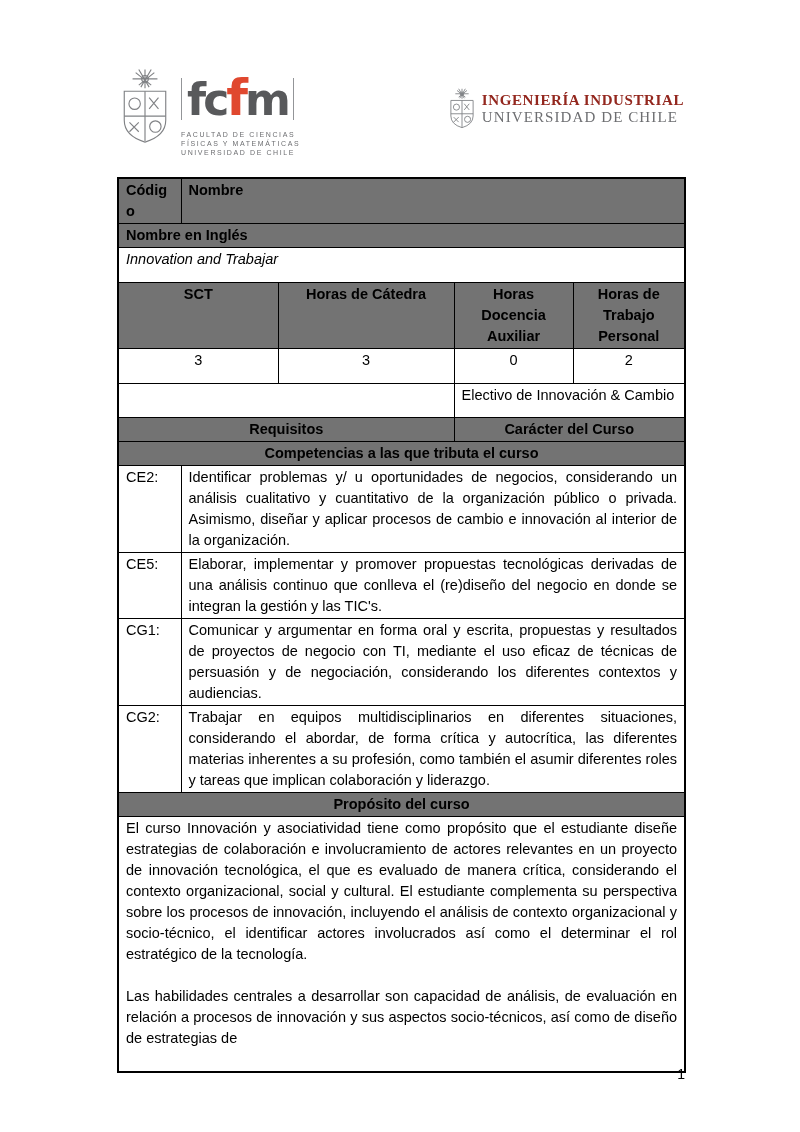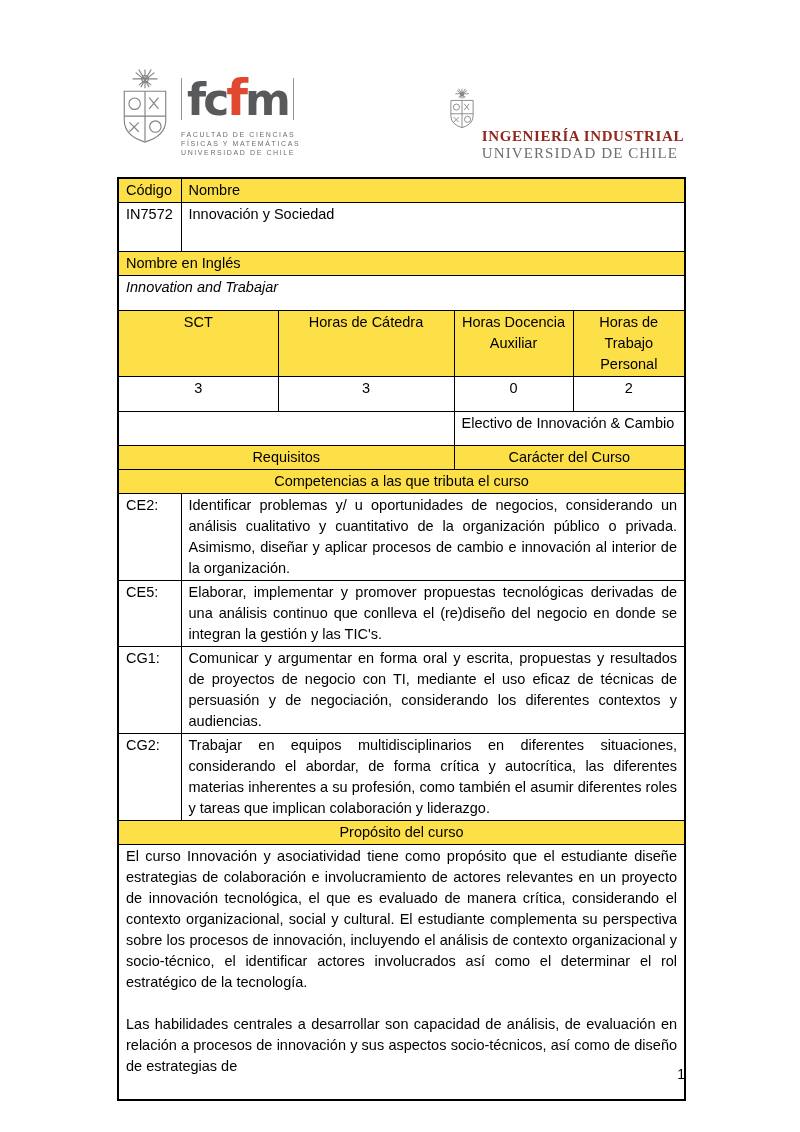--- a/index.html
+++ b/index.html
@@ -16,38 +16,38 @@
   .fcfm-line{display:flex;align-items:flex-start;}
   .fcfm-bar{display:inline-block;width:1px;height:42px;background:#939598;}
   .fcfm-text{
     font-family:"DejaVu Sans",sans-serif;font-weight:bold;font-size:44px;line-height:40px;
     letter-spacing:-3px;color:#58595b;padding:0 5px;
   }
   .fcfm-red{color:#e0482f;font-size:50px;line-height:40px;}
   .fcfm-sub{margin-top:10px;font-size:7px;line-height:9px;letter-spacing:1.6px;color:#6d6e71;white-space:nowrap;}
   .right-logo{display:flex;align-items:flex-start;margin-top:20px;}
   .ii-text{margin-left:5px;margin-top:6px;font-family:"Liberation Serif",serif;white-space:nowrap;}
-  .ii-line1{font-size:15px;font-weight:bold;letter-spacing:0.6px;color:#93271e;line-height:17px;margin-top:36px;}
+  .ii-line1{font-size:15px;font-weight:bold;letter-spacing:0.6px;color:#93271e;line-height:17px;}
   .ii-line2{font-size:15px;letter-spacing:1.1px;color:#6d6e71;line-height:17px;}
   .shield{flex:none;}
 
   
   .doc-title{margin-top:16px;text-align:center;font-size:16px;font-weight:bold;letter-spacing:0.2px;}
 
   
   table.course{
     border-collapse:collapse;table-layout:fixed;width:567px;margin-top:15px;
     border:2px solid #000;
   }
   table.course td{
     border:1px solid #000;vertical-align:top;
     font-size:14.5px;line-height:21px;padding:1px 7px;
     overflow:hidden;word-wrap:break-word;
   }
-  td.gray{background:#fde047;font-weight:normal;}
+  td.gray{background:#737373;font-weight:bold;}
   td.c{text-align:center;}
   td.mid{vertical-align:middle;}
   td.just{text-align:justify;padding:2px 8px 4px 8px;margin-left:38px;}
   .h23{height:20px;} .h48{height:46px;} .h20{height:17px;} .h34{height:32px;}
   .h60{height:56px;} .h36{height:32px;} .h33{height:31px;}
   .italic{font-style:italic;}
   td.purpose{padding:4px 8px 6px 8px;text-align:justify;}
   td.purpose p{margin:0 0 21px 0;}
   td.purpose p:last-child{}
   td.sct-h{line-height:19px;padding-top:2px;padding-bottom:2px;}
@@ -121,24 +121,20 @@
           <col style="width:176px">
           <col style="width:119px">
           <col style="width:112px">
       </colgroup>
       <tbody>
         <tr>
           <td class="gray h23">Código</td>
           <td class="gray h23" colspan="4">Nombre</td>
         </tr>
         <tr>
-          <td class="h48">IN7572</td>
-          <td class="h48" colspan="4">Innovación y Sociedad</td>
-        </tr>
-        <tr>
           <td class="gray h20" colspan="5">Nombre en Inglés</td>
         </tr>
         <tr>
           <td class="h34 italic" colspan="5">Innovation and Trabajar</td>
         </tr>
         <tr>
           <td class="gray h60 c mid sct-h" colspan="2">SCT</td>
           <td class="gray h60 c mid sct-h">Horas de Cátedra</td>
           <td class="gray h60 c mid sct-h">Horas Docencia Auxiliar</td>
           <td class="gray h60 c mid sct-h">Horas de Trabajo Personal</td>

